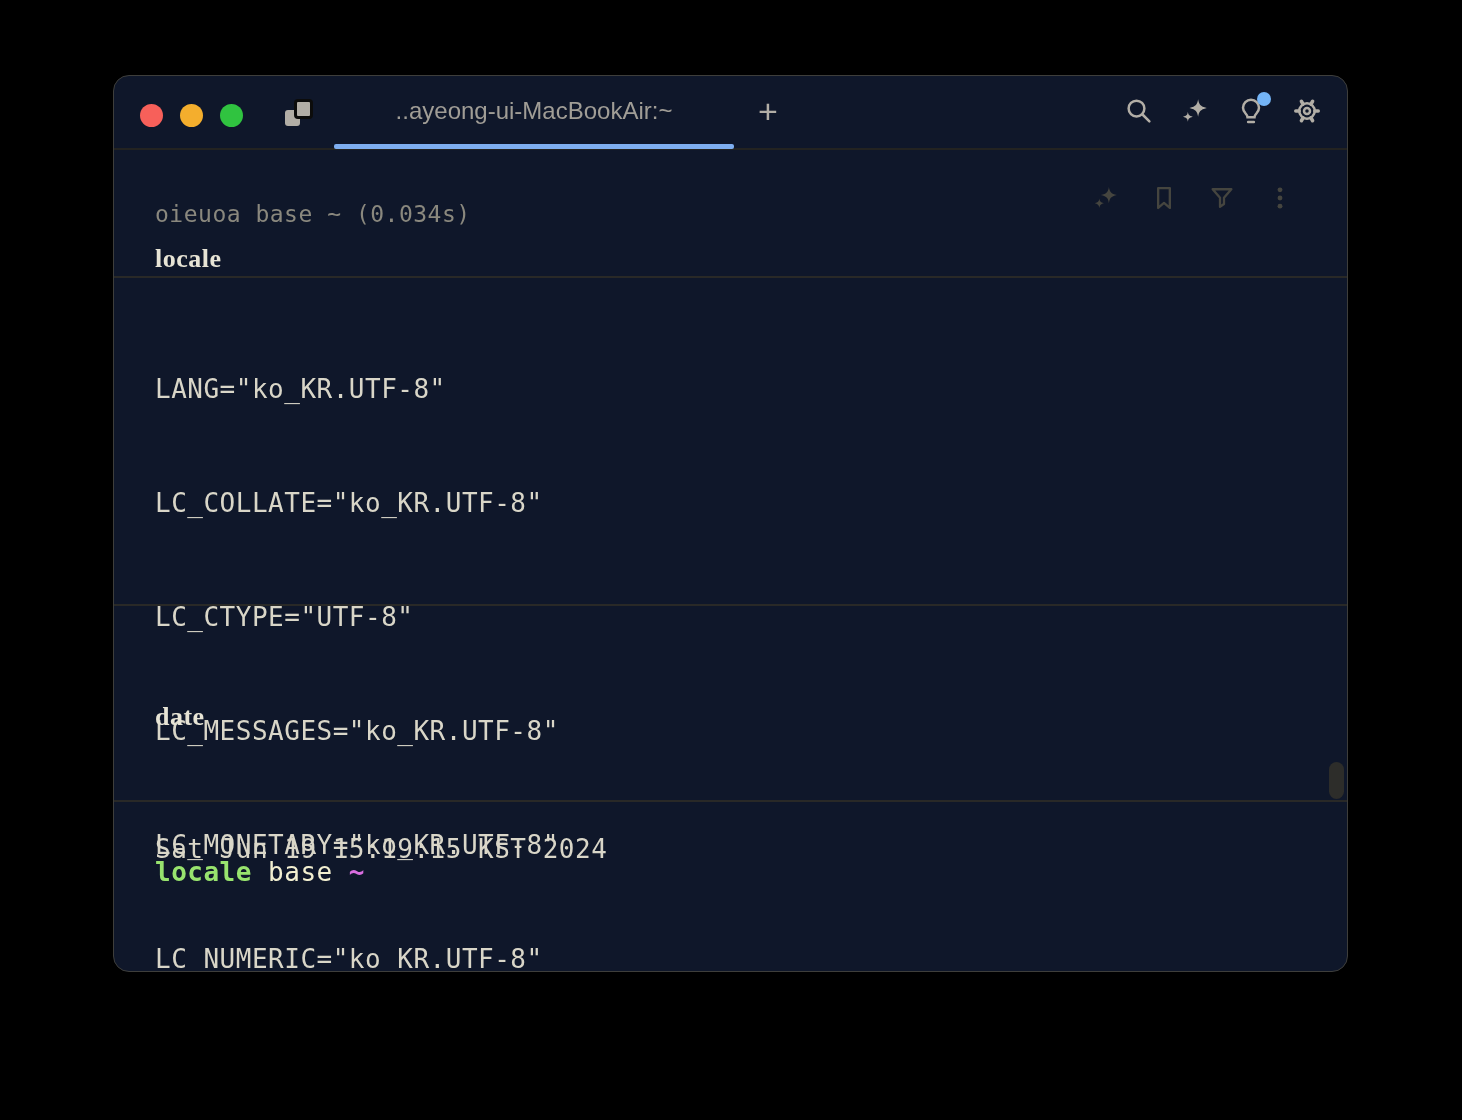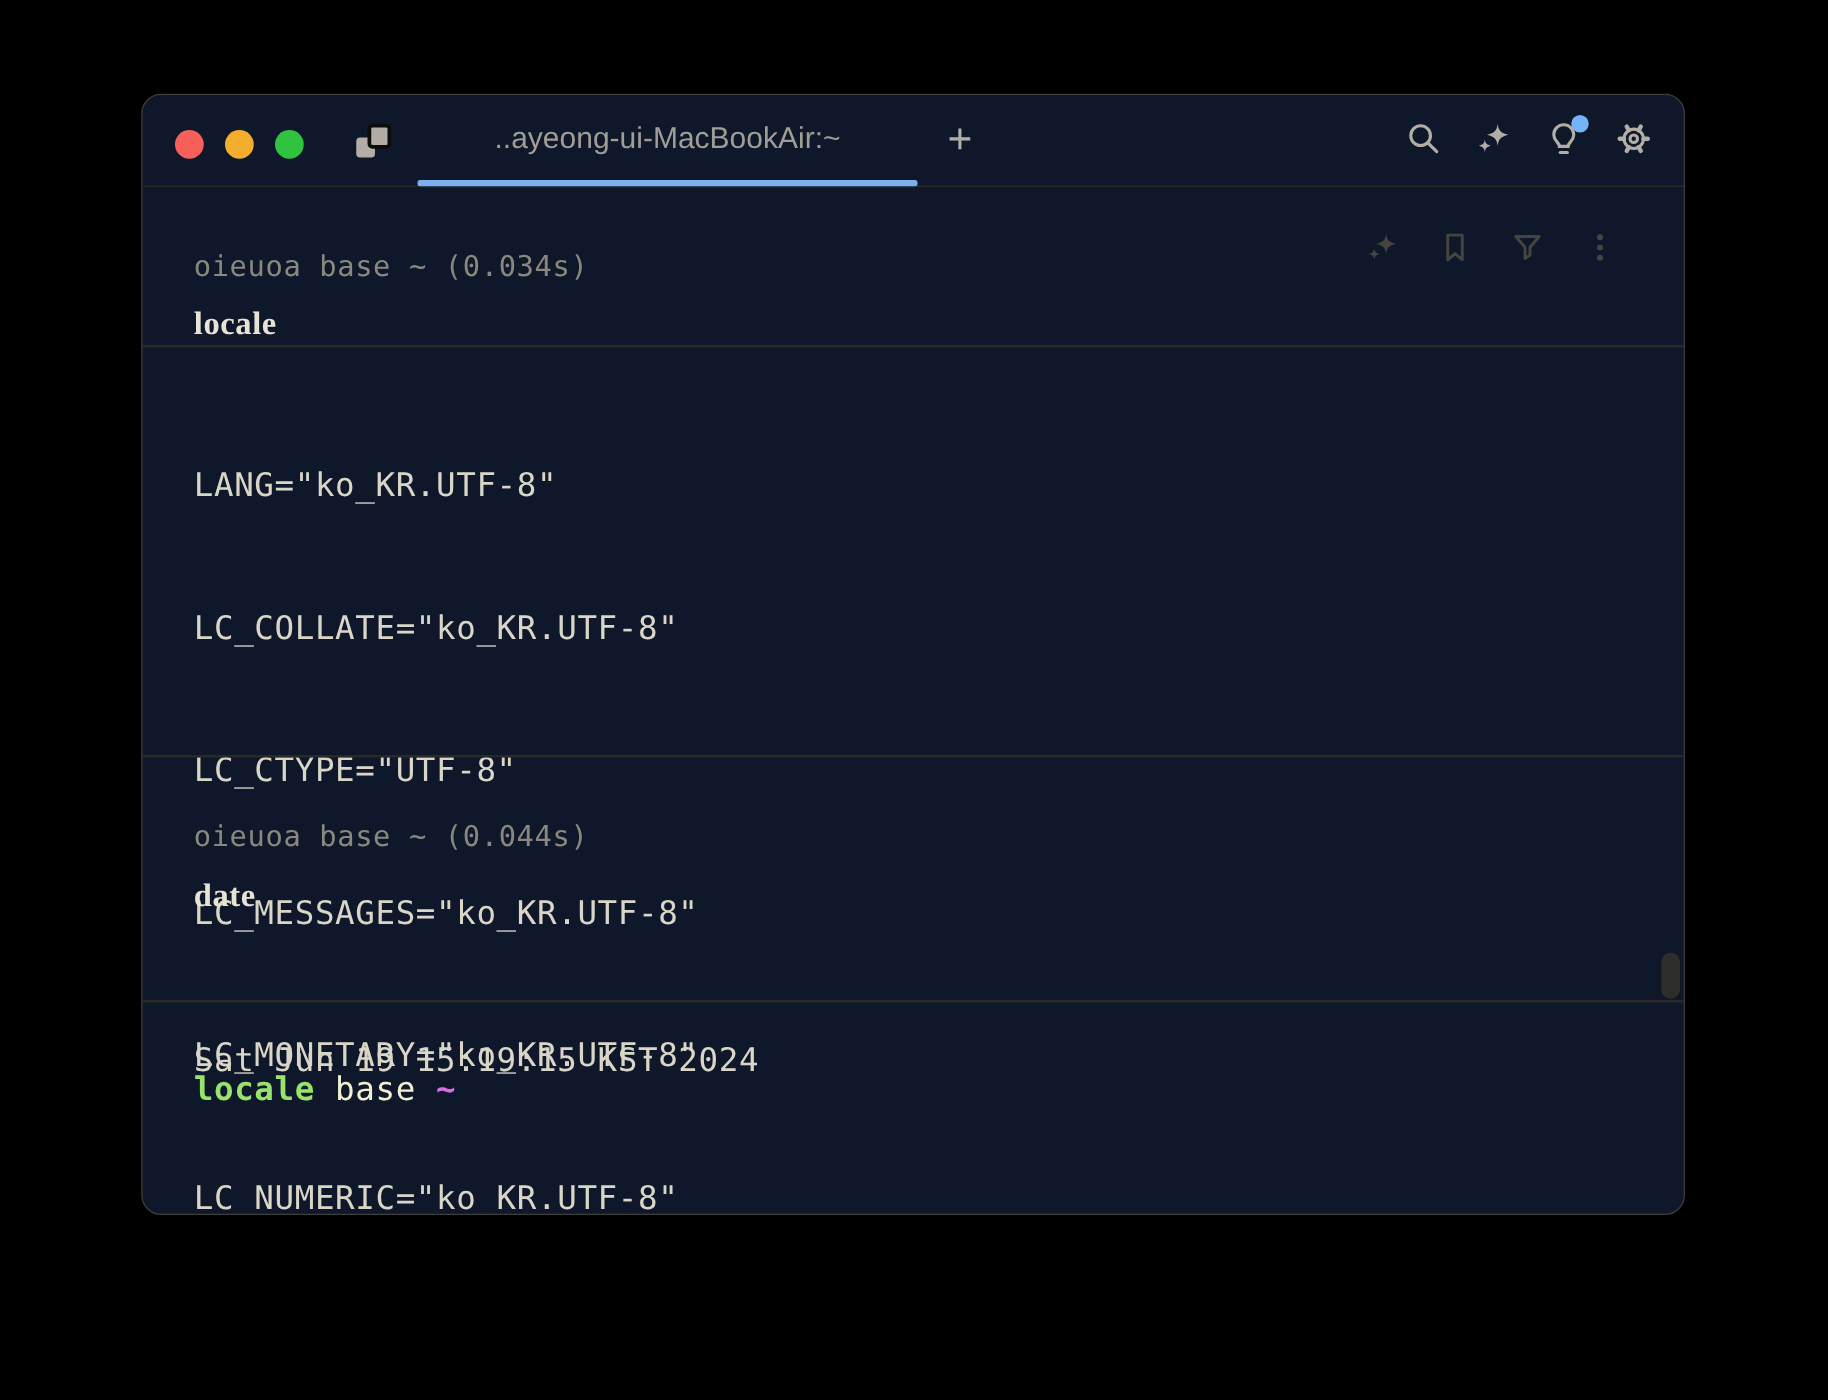--- a/index.html
+++ b/index.html
@@ -188,21 +188,20 @@
     <div>LC_CTYPE="UTF-8"</div>
     <div>LC_MESSAGES="ko_KR.UTF-8"</div>
     <div>LC_MONETARY="ko_KR.UTF-8"</div>
     <div>LC_NUMERIC="ko_KR.UTF-8"</div>
     
     
   </div>
 
   <div class="divider" style="top:528px"></div>
 
-  <div class="block-header mono" style="top:564px"><span>oieuoa base ~</span> <span>(0.044s)</span></div>
 
   <div class="command mono" style="top:608px">date</div>
 
   <div class="output mono" style="top:662px">
     <div>Sat Jun 19 15:19:15 KST 2024</div>
   </div>
 
   <div class="divider" style="top:724px"></div>
 
   <div class="prompt-line mono"><span class="prompt-user">locale</span><span class="prompt-env"> base </span><span class="prompt-path">~</span></div>

